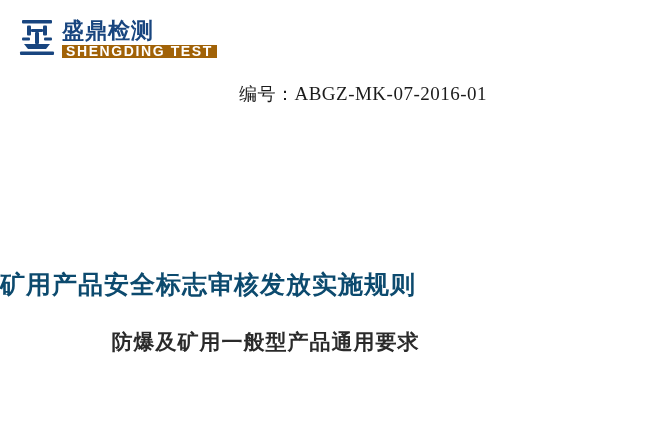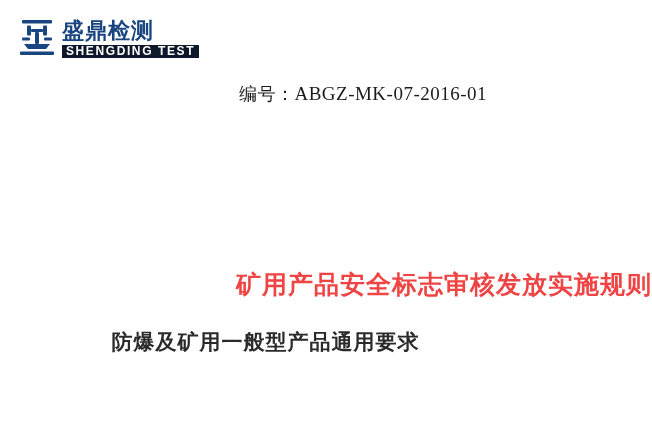--- a/index.html
+++ b/index.html
@@ -45,24 +45,24 @@
     font-family: Liberation Serif, serif;
     font-size: 22px;
     font-weight: bold;
     color: #18457f;
     letter-spacing: 1px;
     line-height: 24px;
     white-space: nowrap;
   }
   .logo-en-bar {
     margin-top: 2px;
-    background: #0f172a;
+    background: #a16207;
     color: #ffffff;
     font-family: "Liberation Sans", sans-serif;
-    font-size: 12px;
+    font-size: 14px;
     font-weight: bold;
     letter-spacing: 1.6px;
     line-height: 11px;
     padding: 1px 4px 1px 4px;
     text-align: center;
     white-space: nowrap;
   }
 
   
   .doc-number {
@@ -83,25 +83,25 @@
     font-family: "DejaVu Sans", sans-serif;
     font-size: 18px;
   }
 
   
   .title-main {
     position: absolute;
     left: 0;
     top: 268px;
     width: 652px;
-    text-align: right;
+    text-align: left;
     font-family: "DejaVu Sans", sans-serif;
     font-size: 25px;
     font-weight: bold;
-    color: #ef4444;
+    color: #0c4a6e;
     letter-spacing: 1px;
     white-space: nowrap;
   }
   .title-sub {
     position: absolute;
     left: 0;
     top: 328px;
     width: 531px;
     text-align: center;
     font-family: "DejaVu Sans", sans-serif;

